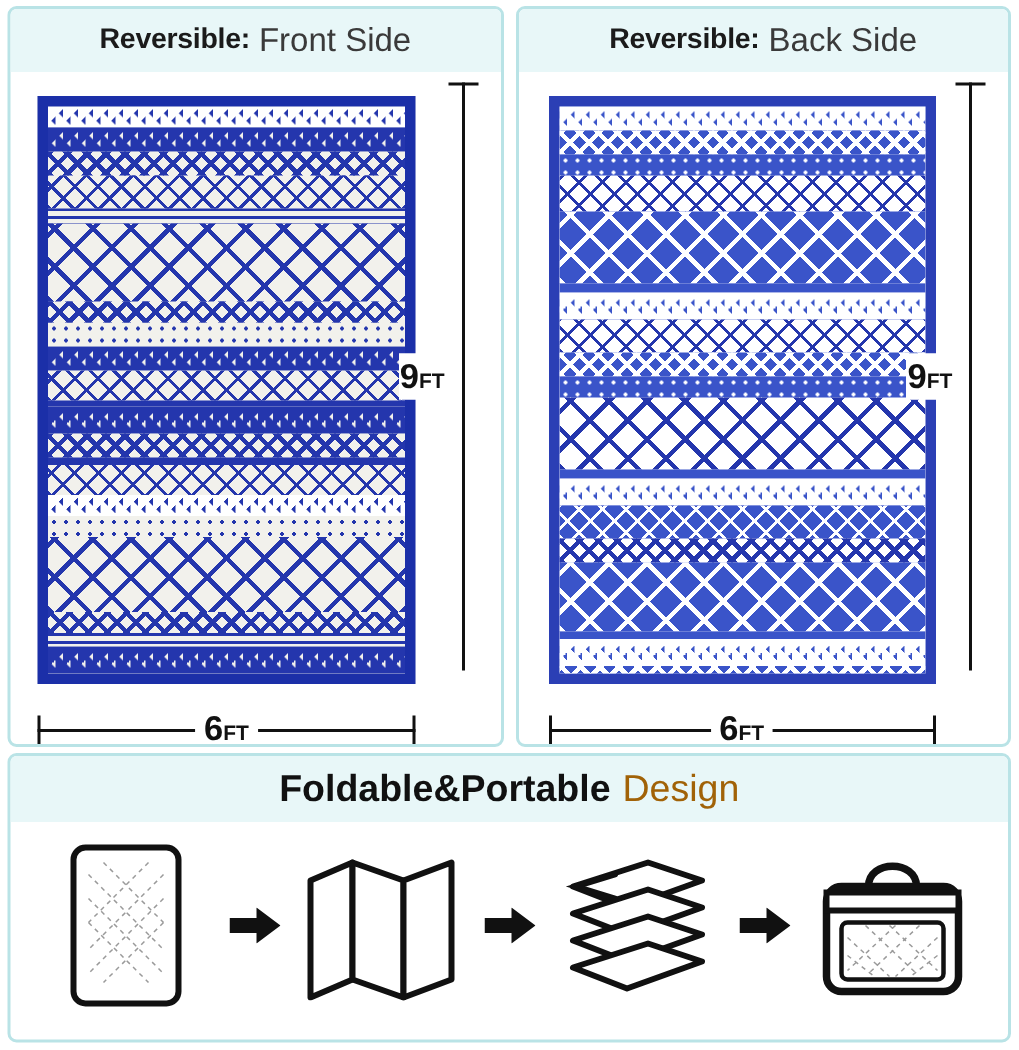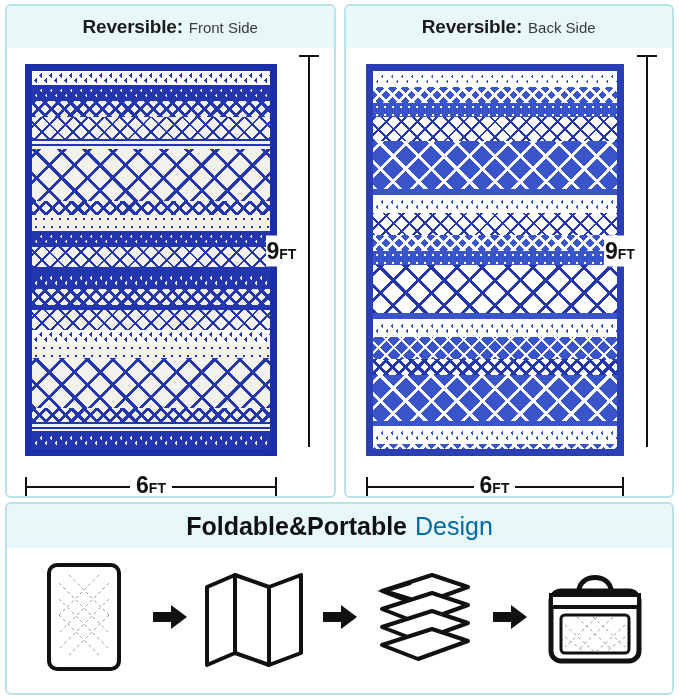--- a/index.html
+++ b/index.html
@@ -47,21 +47,21 @@
   }
   .panel-header .strong {
     font-weight: bold;
     color: #1b1b1b;
     font-size: 19px;
     letter-spacing: -0.2px;
   }
   .panel-header .light {
     font-weight: normal;
     color: #3a3a3a;
-    font-size: 15px;
+    font-size: 22px;
     margin-left: 6px;
   }
 
   .rug-area {
     position: relative;
     height: 452px;
   }
 
   
   .rug {
@@ -279,21 +279,21 @@
     justify-content: center;
     white-space: nowrap;
   }
   .bottom-header .strong {
     font-weight: bold;
     font-size: 25px;
     color: #111111;
   }
   .bottom-header .light {
     font-size: 25px;
-    color: #0369a1;
+    color: #a16207;
     margin-left: 8px;
   }
   .steps {
     display: flex;
     align-items: center;
     justify-content: center;
     gap: 8px;
     padding-top: 8px;
   }
   .step {

